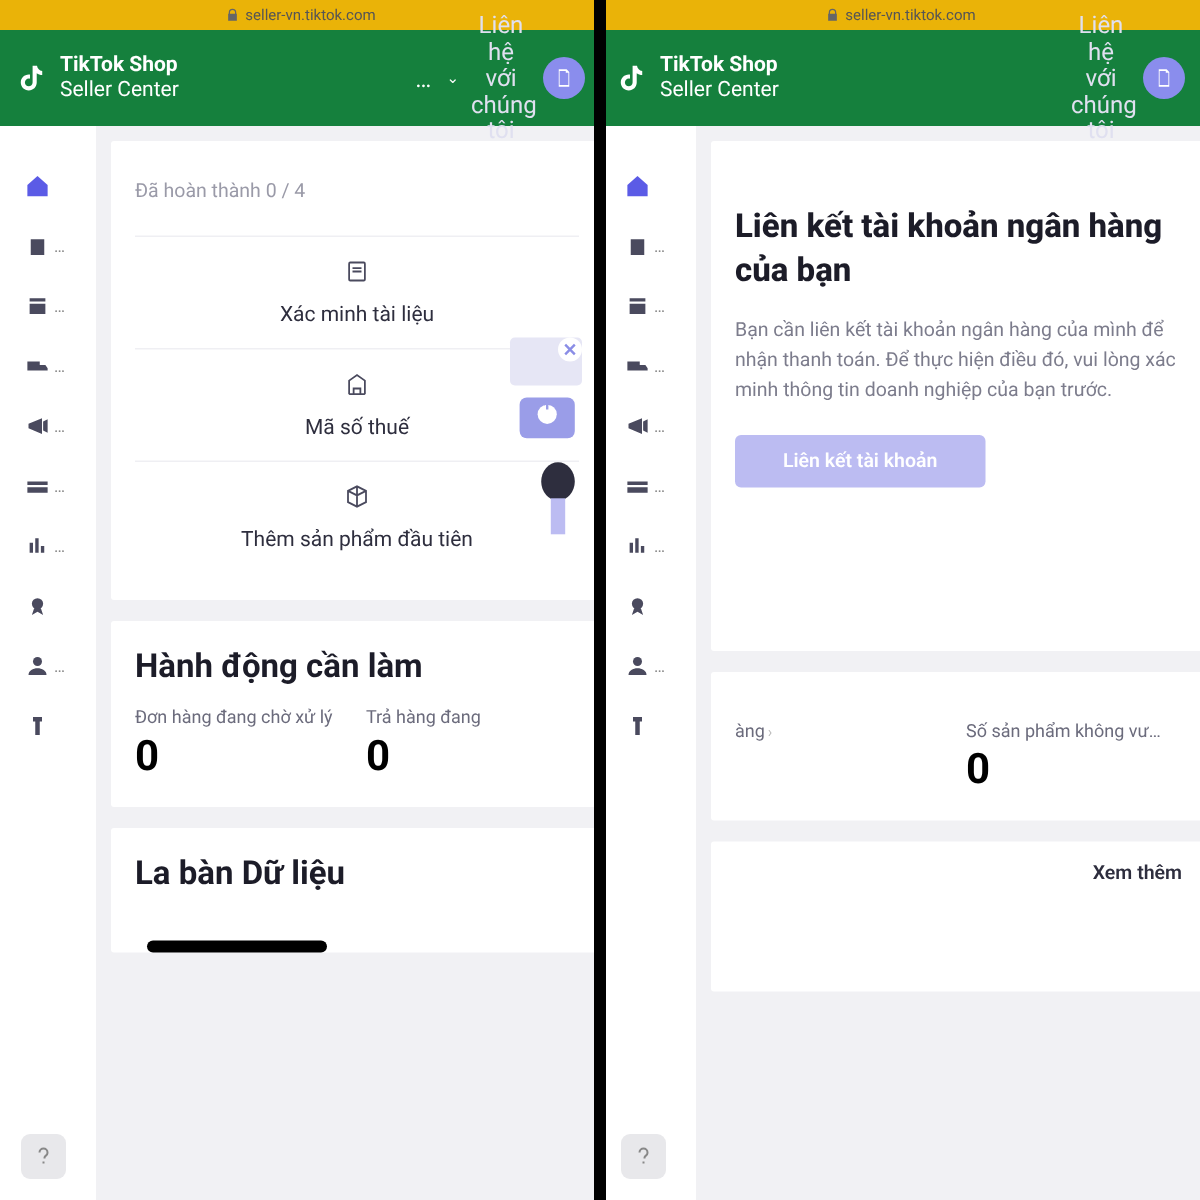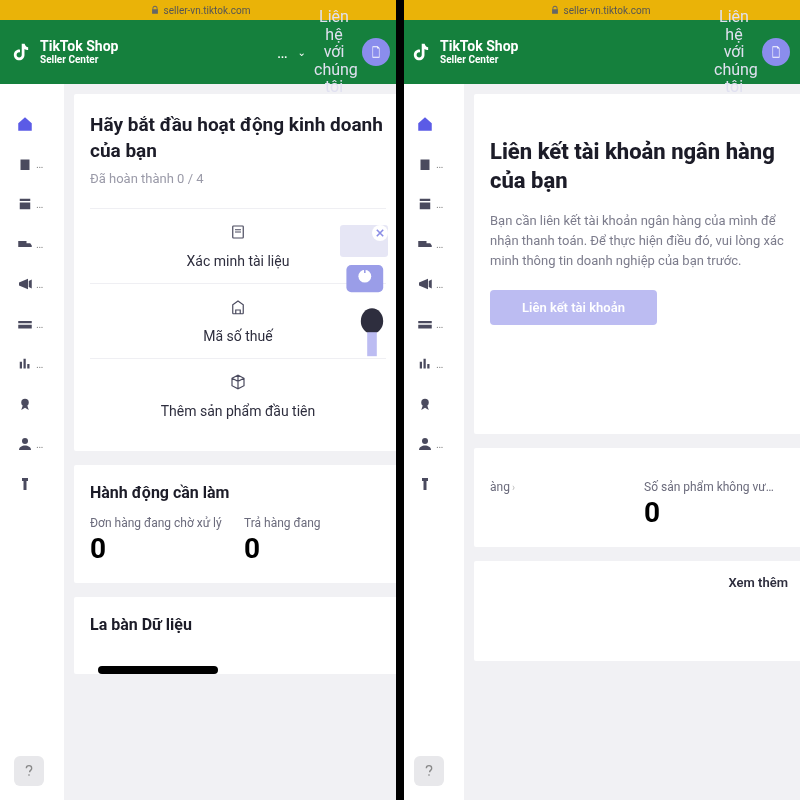--- a/index.html
+++ b/index.html
@@ -47,21 +47,21 @@
     gap: 8px;
   }
   .tt-logo {
     width: 22px;
     height: 22px;
     display: flex;
     align-items: center;
     justify-content: center;
   }
   .brand-text { font-size: 14px; font-weight: 700; line-height: 1.1; }
-  .brand-sub { font-size: 10px; font-weight: 700; }
+  .brand-sub { font-size: 14px; font-weight: 400; }
   .header-spacer { flex: 1; }
   .dots { font-size: 16px; letter-spacing: 2px; }
   .caret { font-size: 10px; }
   .contact {
     font-size: 16px;
     line-height: 1.1;
     color: #e0e0f0;
     text-align: center;
     max-width: 40px;
   }
@@ -150,21 +150,21 @@
     cursor: pointer;
     flex-direction: column;
   }
   .step svg { width: 18px; height: 18px; stroke: #4a4a5e; fill: none; stroke-width: 1.6; }
   .step-box.highlight {
     border: 2px solid #f15b40;
     margin: 0 -6px;
     padding: 14px 8px;
   }
   .step .chev { margin-left: auto; color: #bbb; font-size: 12px; }
-  .actions-title { font-size: 16px; font-weight: 700; color: #1c1c28; }
+  .actions-title { font-size: 22px; font-weight: 700; color: #1c1c28; }
   .stats { display: flex; gap: 12px; margin-top: 14px; }
   .stat { flex: 1; min-width: 0; }
   .stat-label { font-size: 12px; color: #6b6b7c; white-space: nowrap; overflow: hidden; }
   .stat-label .chev2 { color: #bbb; margin-left: 2px; font-size: 10px; }
   .stat-val { font-size: 28px; font-weight: 700; margin-top: 2px; }
   .compass-sub { font-size: 11px; color: #9a9aa8; margin-top: 6px; }
   .blackbar {
     position: absolute;
     bottom: 0;
     left: 24px;
@@ -290,21 +290,20 @@
           </svg>
         </div>
       <div class="sidebar-bottom">
         <svg width="16" height="16" viewBox="0 0 24 24" fill="#888">
             <path d="M11 17h2v2h-2zm1-14a5 5 0 00-5 5h2a3 3 0 116 0c0 1.5-1 2-2 3s-1 2-1 3h2c0-1 0-1 1-2s2-2 2-4a5 5 0 00-5-5z"></path>
           </svg>
       </div>
     </div>
     <div class="main">
       <div class="card card-right-clip">
-        <div class="h-title">Hãy bắt đầu hoạt động kinh doanh của bạn</div>
         <div class="sub">Đã hoàn thành 0 / 4</div>
         <svg class="illus" viewBox="0 0 100 180">
           <rect x="10" y="10" width="60" height="40" rx="4" fill="#e6e6f5"></rect>
           <circle cx="60" cy="20" r="10" fill="#fff"></circle>
           <path d="M56 16l8 8M64 16l-8 8" stroke="#8a8de6" stroke-width="2"></path>
           <rect x="18" y="60" width="46" height="34" rx="6" fill="#9a9de8"></rect>
           <circle cx="41" cy="74" r="8" fill="#fff"></circle>
           <path d="M41 70v-6M38 66l3-3 3 3" stroke="#9a9de8" stroke-width="2" fill="none"></path>
           <ellipse cx="50" cy="130" rx="14" ry="16" fill="#2e2e3e"></ellipse>
           <rect x="44" y="144" width="12" height="30" fill="#bcbcf2"></rect>

